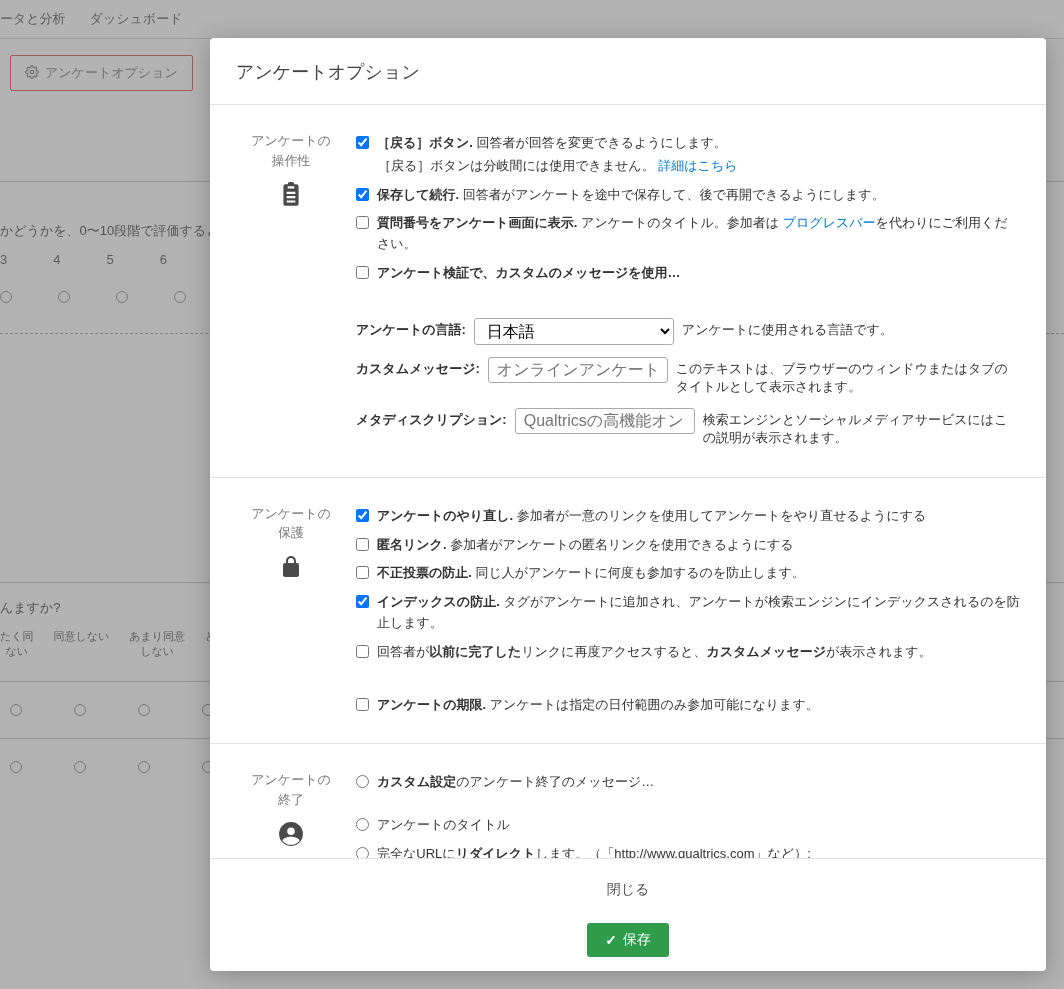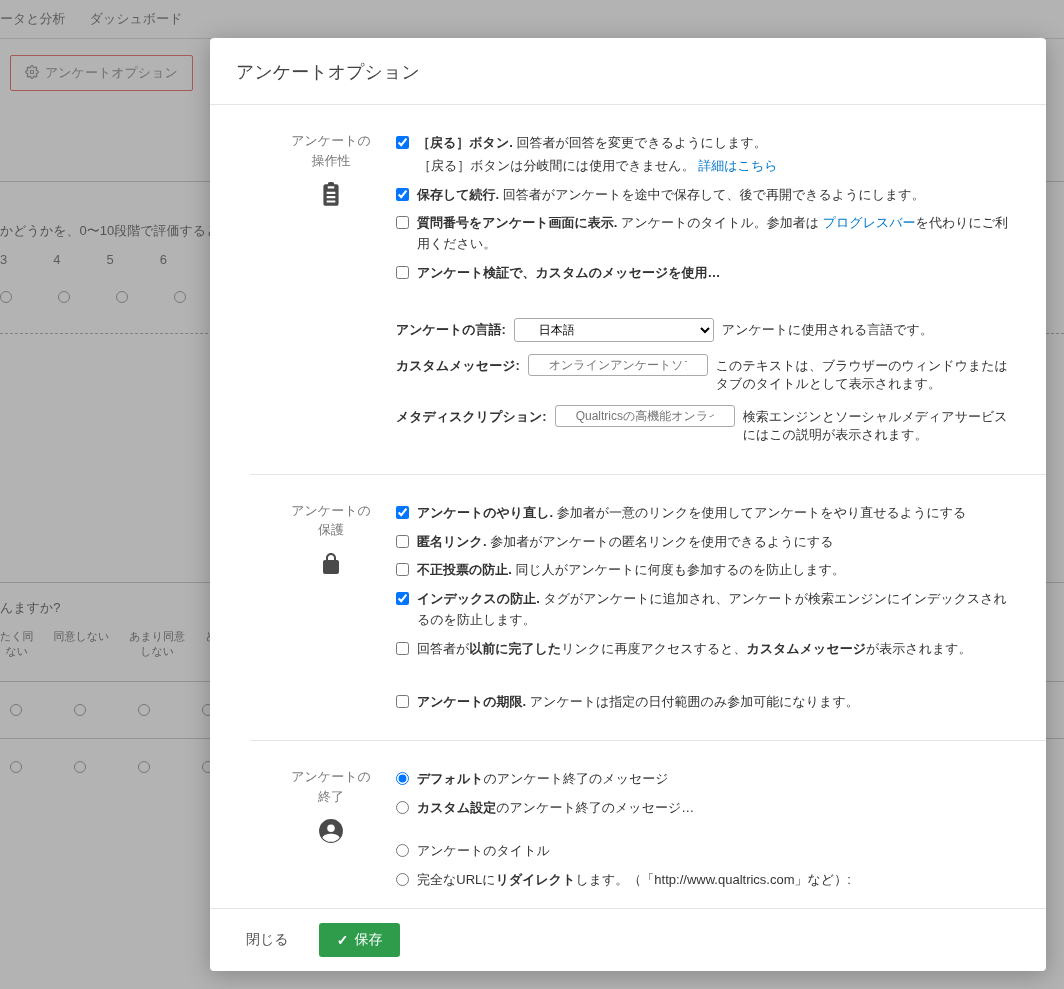--- a/index.html
+++ b/index.html
@@ -65,21 +65,20 @@
   padding: 22px 26px 20px;
   font-size: 18px;
   font-weight: 400;
   color: #444;
   border-bottom: 1px solid #e5e5e5;
 }
 .modal-body {
   flex: 1;
   overflow-y: auto;
   padding: 0 0 0 0;
-  margin-left: 40px;
 }
 .section {
   display: flex;
   border-bottom: 1px solid #e5e5e5;
   padding: 24px 26px 24px 26px;
 }
 .section:last-of-type { border-bottom: none; }
 .section-label-col {
   width: 110px;
   flex-shrink: 0;
@@ -121,37 +120,38 @@
   padding: 6px 0;
   color:#333;
   flex-wrap: wrap;
 }
 .field-label {
   font-weight: 700;
   white-space: nowrap;
   padding-top:3px;
 }
 .field-select, .field-input {
-  font-size: 12px;
-  padding: 3px 20px;
+  font-size: 16px;
+  padding: 3px 8px;
   border: 1px solid #aaa;
   border-radius: 3px;
   background: #fff;
   font-family: inherit;
 }
 .field-select { min-width: 200px; }
 .field-input { width: 180px; color:#999; }
 .field-desc { color: #333; padding-top:3px; }
 .modal-footer {
   border-top: 1px solid #e5e5e5;
   padding: 14px 22px;
   display: flex;
   justify-content: flex-start;
   gap: 16px;
   align-items: center;
+  flex-direction: column;
 }
 .btn-close {
   background: none;
   border: none;
   color: #555;
   font-size: 14px;
   padding: 8px 14px;
   cursor: pointer;
 }
 .btn-save {
@@ -340,24 +340,20 @@
 終了</div>
         <div class="section-icon">
           <svg width="26" height="26" viewBox="0 0 24 24">
               <circle cx="12" cy="12" r="11" fill="#4a4a4a"></circle>
               <path d="M12 6a3.5 3.5 0 0 1 3.5 3.5A3.5 3.5 0 0 1 12 13a3.5 3.5 0 0 1-3.5-3.5A3.5 3.5 0 0 1 12 6zm0 16c-3.2 0-6.05-1.5-7.9-3.85C4.5 15.7 9 14.5 12 14.5s7.5 1.2 7.9 3.65C18.05 20.5 15.2 22 12 22z" fill="#fff"></path>
             </svg>
         </div>
       </div>
       <div class="section-content">
         <div class="option-row">
-          <input type="radio" name="term" checked="" style="">
-          <span><span class="bold">デフォルト</span><span>のアンケート終了のメッセージ</span></span>
-        </div>
-        <div class="option-row">
           <input type="radio" name="term" style="">
           <span><span class="bold">カスタム設定</span><span>のアンケート終了のメッセージ…</span></span>
         </div>
         <div style="height:14px"></div>
         <div class="option-row">
           <input type="radio" name="term2" style="">
           <span>アンケートのタイトル</span>
         </div>
         <div class="option-row">
           <input type="radio" name="term2" style="">

